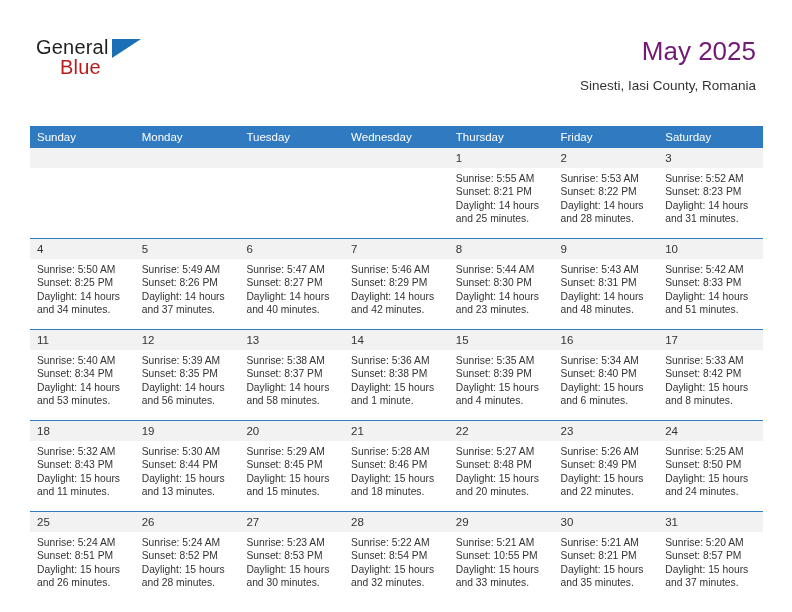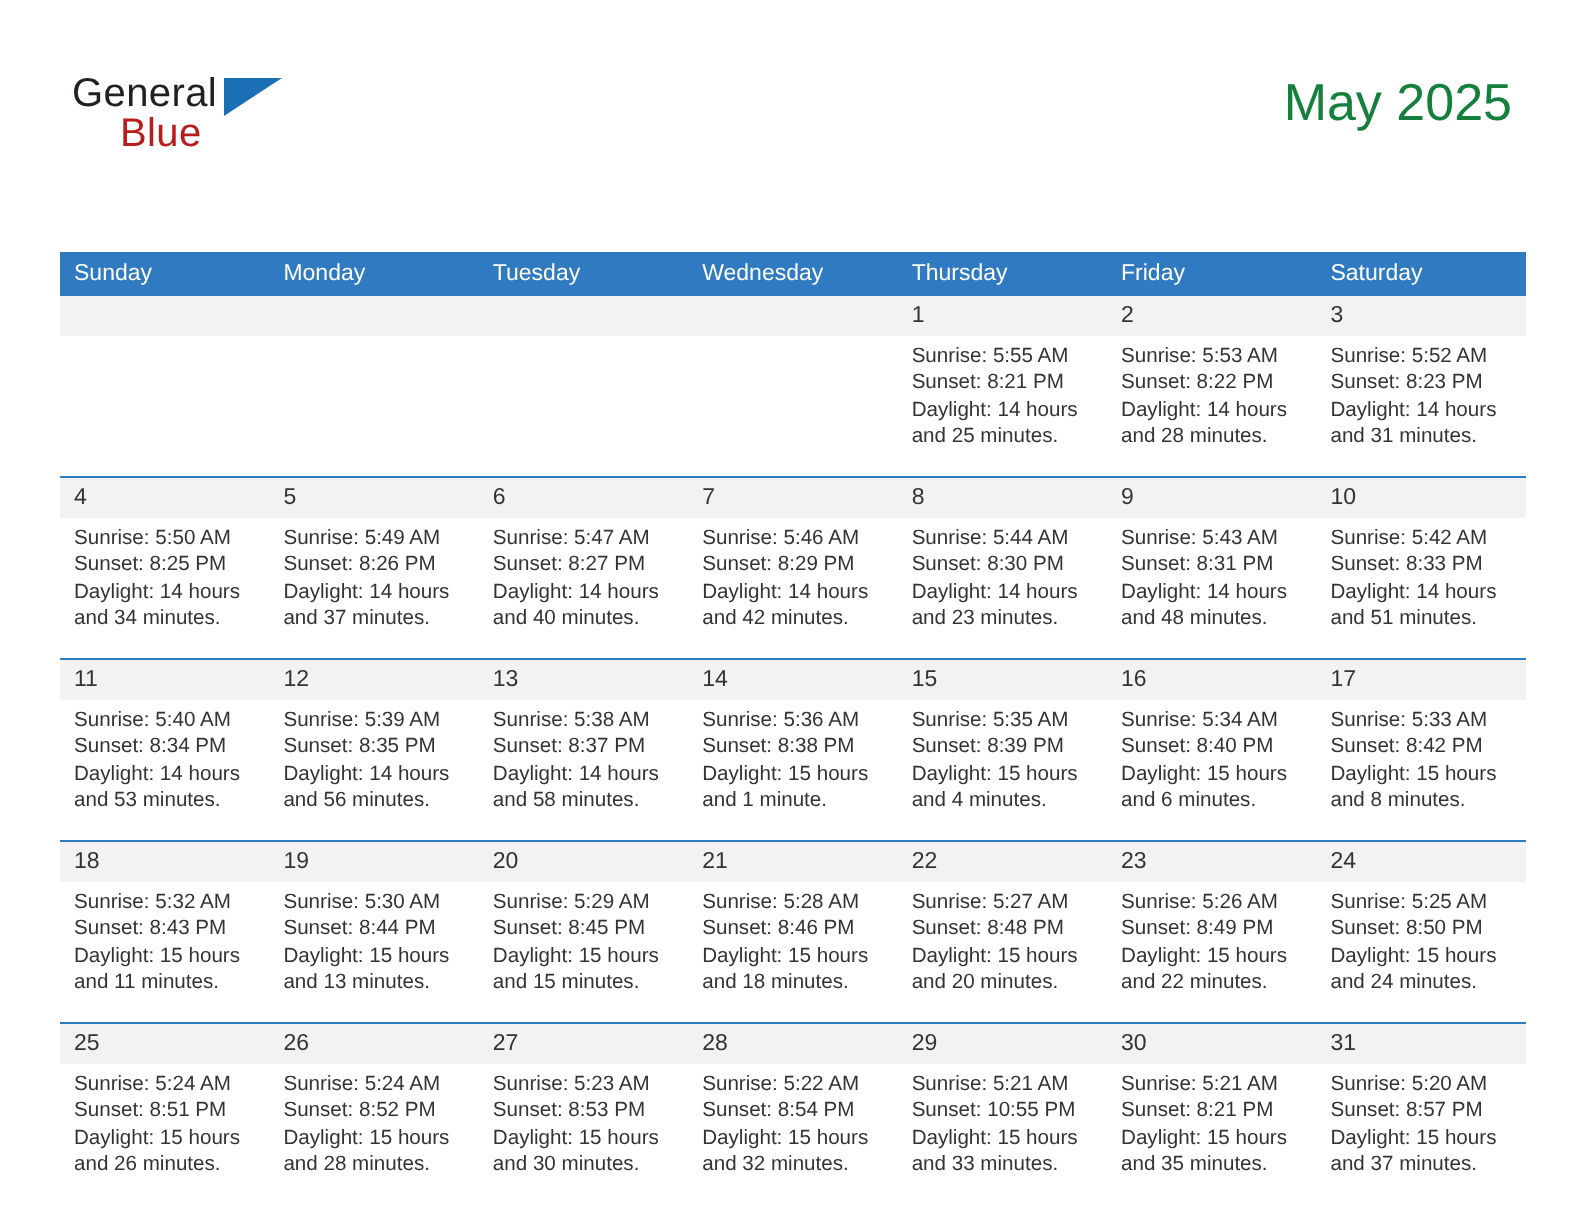--- a/index.html
+++ b/index.html
@@ -62,21 +62,21 @@
     height: 0;
     border-left: 29px solid #1b6fb5;
     border-bottom: 19px solid transparent;
   }
 
   .title {
     position: absolute;
     right: 36px;
     top: 36px;
     font-size: 26px;
-    color: #15803d;
+    color: #701a75;
     text-align: right;
     line-height: 30px;
     white-space: nowrap;
   }
   .subtitle {
     position: absolute;
     right: 36px;
     top: 78px;
     font-size: 13.5px;
     color: #333333;
@@ -150,20 +150,21 @@
 
   <div class="top">
 
     <div class="logo">
       <span class="logo-general">General</span>
       <span class="logo-tri"></span>
       <span class="logo-blue">Blue</span>
     </div>
 
     <div class="title">May 2025</div>
+    <div class="subtitle">Sinesti, Iasi County, Romania</div>
   </div>
 
   <table class="cal">
     <thead>
       <tr>
         <th>Sunday</th>
         <th>Monday</th>
         <th>Tuesday</th>
         <th>Wednesday</th>
         <th>Thursday</th>

